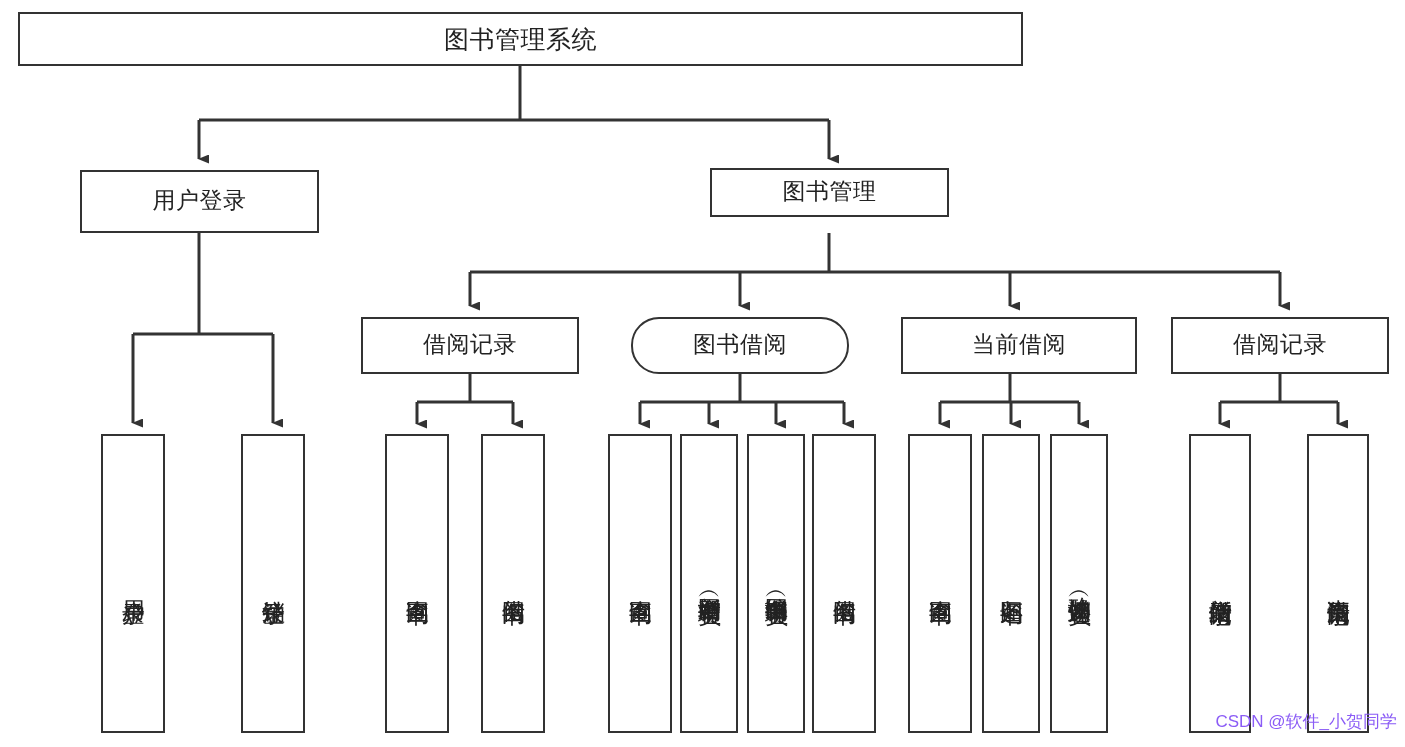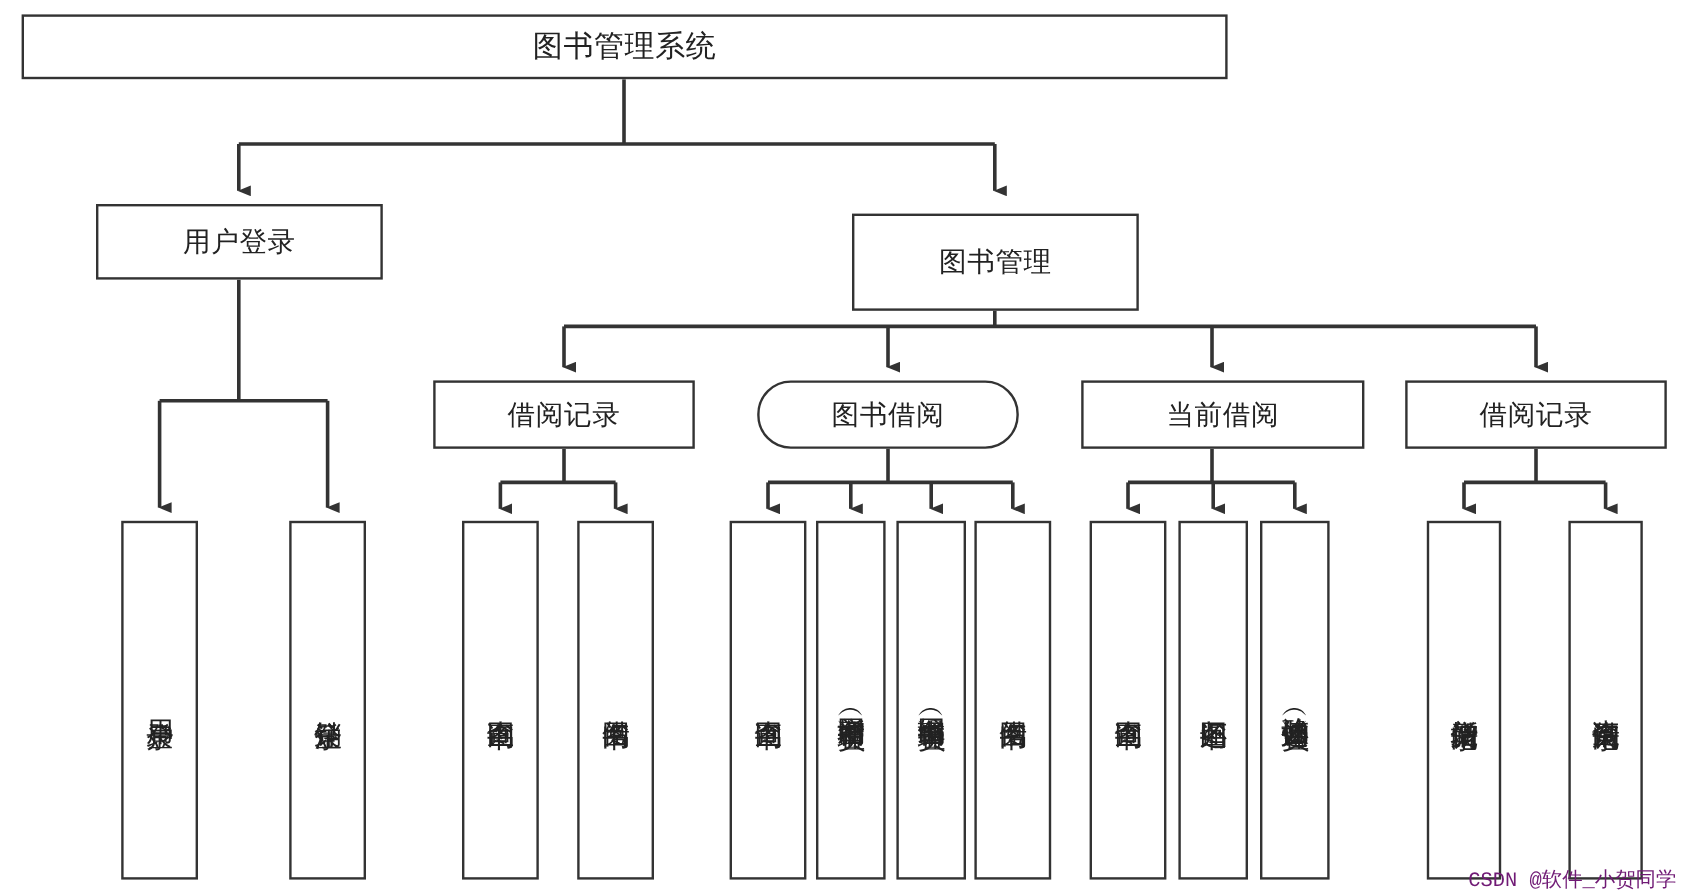--- a/index.html
+++ b/index.html
@@ -34,20 +34,21 @@
     align-items: center;
     justify-content: center;
     color: #222222;
     z-index: 2;
   }
   .node .lbl {
     display: block;
     text-align: left;
     line-height: 1.08;
     letter-spacing: 0.5px;
+    font-family: Liberation Serif, serif;
   }
   .node.horizontal .lbl {
     writing-mode: horizontal-tb;
     font-size: 23px;
   }
   .node.vertical {
     align-items: center;
     justify-content: center;
   }
   .node.vertical .lbl {
@@ -57,26 +58,26 @@
     line-height: 1.12;
     letter-spacing: 1px;
     white-space: nowrap;
   }
   .node.root .lbl {
     font-size: 25px;
   }
   #watermark {
     position: absolute;
     right: 8px;
-    bottom: 3px;
+    bottom: 14px;
     font-size: 17px;
-    color: #701a75;
+    color: #8b5cf6;
     z-index: 5;
     white-space: nowrap;
-    font-family: Liberation Mono, monospace;
+    font-family: Liberation Sans, sans-serif;
   }
 </style>
 </head>
 <body>
 
 <div id="canvas">
 
   <svg id="edges" viewBox="0 0 1405 747">
     <defs>
       <marker id="arrowhead" markerWidth="9" markerHeight="11" refX="4.5" refY="10" orient="auto" markerUnits="userSpaceOnUse">
@@ -127,21 +128,21 @@
     </g>
   </svg>
 
   <div class="node horizontal root" style="left: 18px; top: 12px; width: 1005px; height: 54px;">
     <span class="lbl">图书管理系统</span>
   </div>
 
   <div class="node horizontal" style="left: 80px; top: 170px; width: 239px; height: 63px;">
     <span class="lbl">用户登录</span>
   </div>
-  <div class="node horizontal" style="left: 710px; top: 178px; width: 239px; height: 81px;">
+  <div class="node horizontal" style="left: 710px; top: 168px; width: 239px; height: 49px;">
     <span class="lbl">图书管理</span>
   </div>
 
   <div class="node horizontal" style="left: 361px; top: 317px; width: 218px; height: 57px;">
     <span class="lbl">借阅记录</span>
   </div>
   <div class="node horizontal" style="left: 631px; top: 317px; width: 218px; height: 57px; border-radius: 28px;">
     <span class="lbl">图书借阅</span>
   </div>
   <div class="node horizontal" style="left: 901px; top: 317px; width: 236px; height: 57px;">

